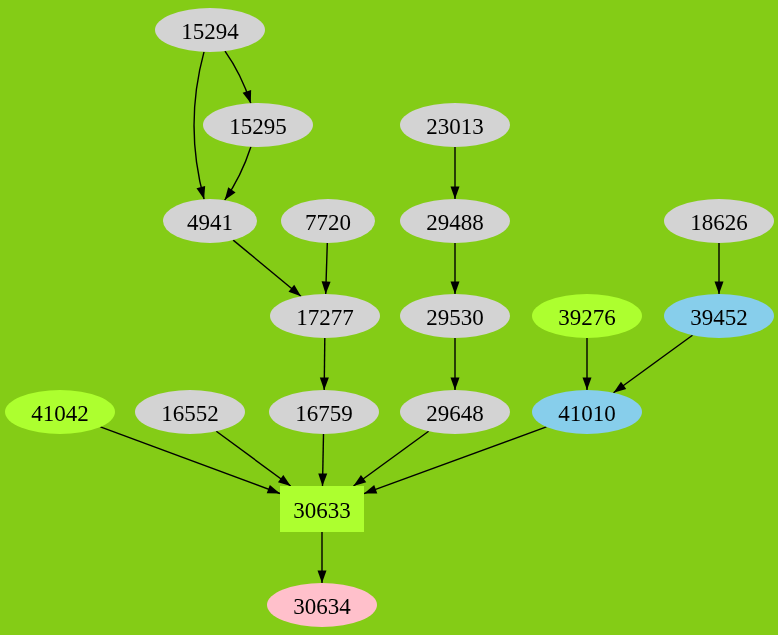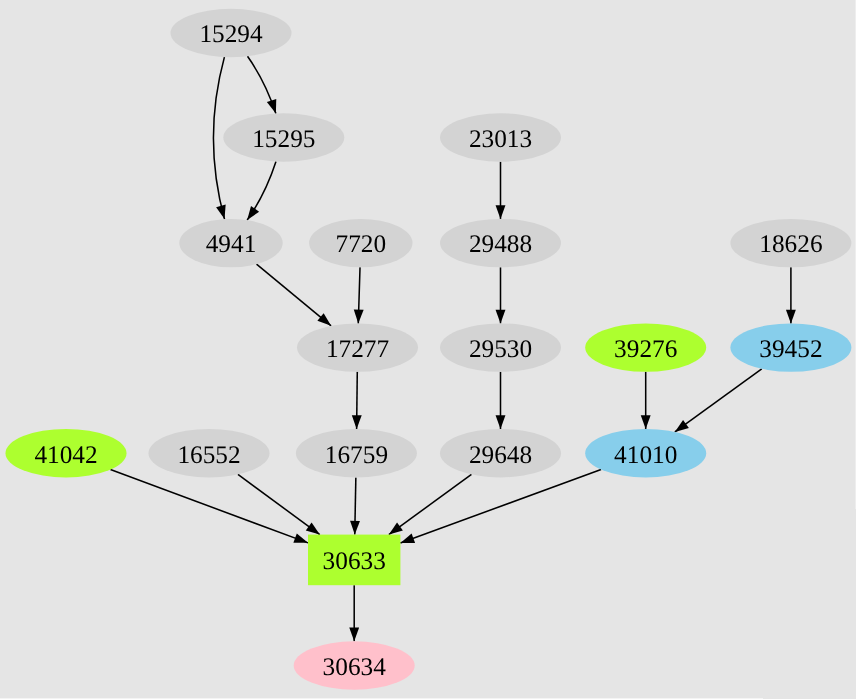--- a/index.html
+++ b/index.html
@@ -4,21 +4,21 @@
 <style>
   html, body {
     margin: 0;
     padding: 0;
     background: #ffffff;
   }
   .page {
     position: relative;
     width: 778px;
     height: 635px;
-    background: #e5e5e5;
+    background: #84cc16;
     overflow: hidden;
   }
   svg text {
     font-family: "Liberation Serif", "DejaVu Serif", serif;
     font-size: 23px;
     fill: #000000;
   }
   svg .edge {
     fill: none;
     stroke: #000000;

